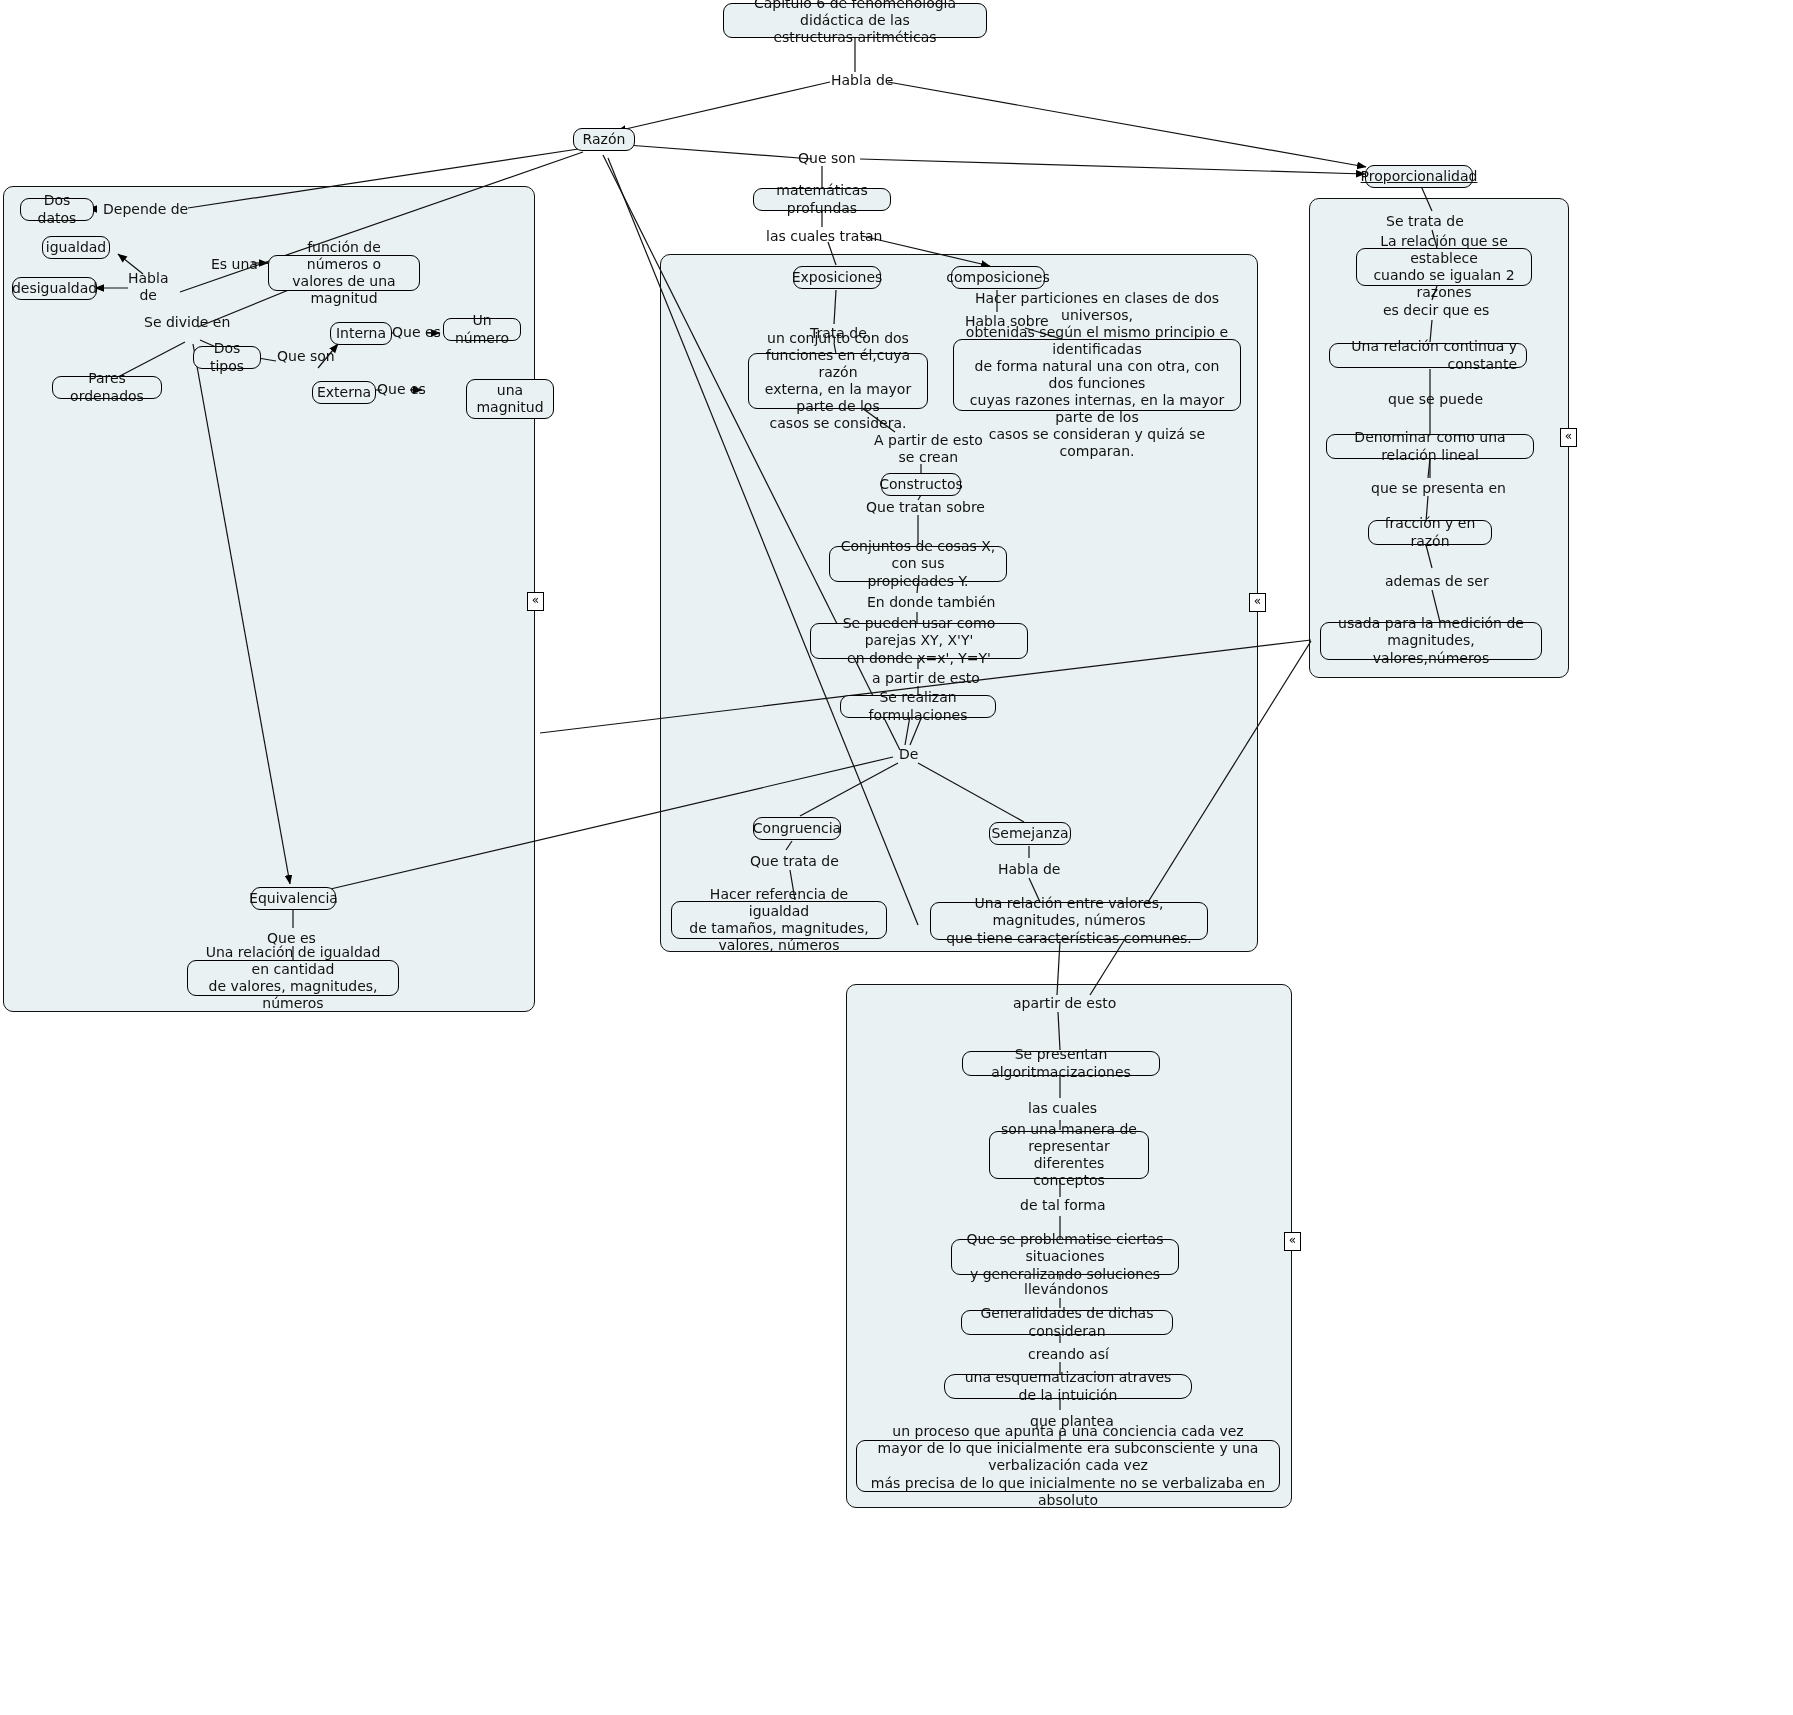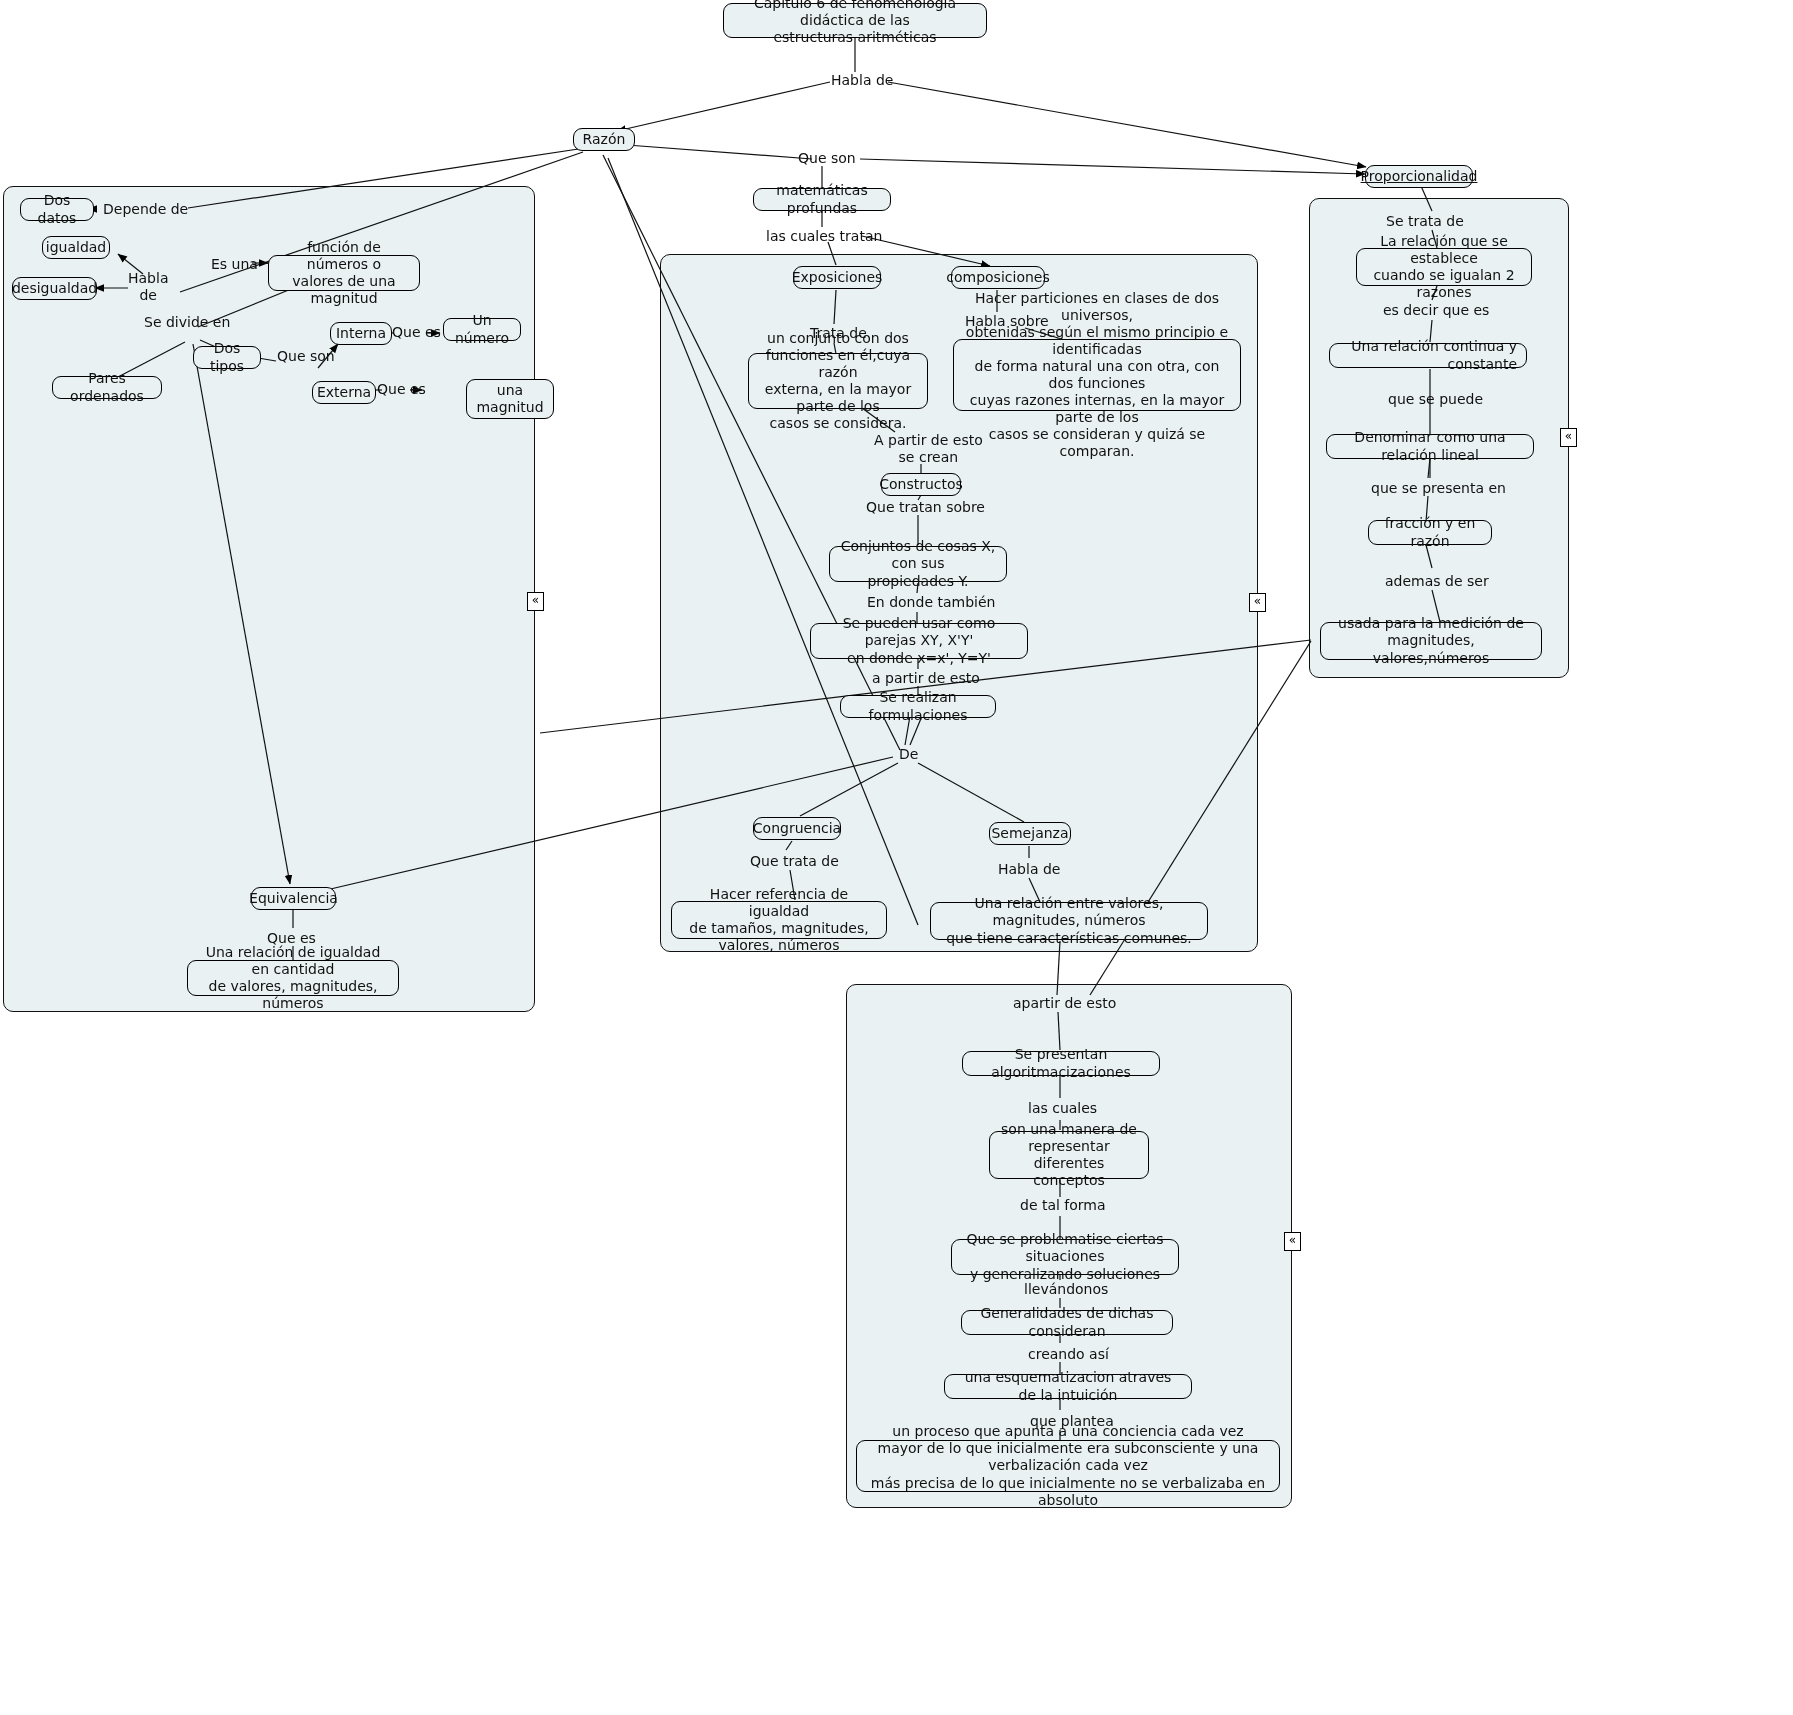--- a/index.html
+++ b/index.html
@@ -270,21 +270,21 @@
   </div>
   <div class="node" style="left:973px;top:1131px;width:160px;height:48px;margin-left:16px;">
     <span>son una manera de representar<br>diferentes conceptos</span>
   </div>
   <div class="node" style="left:951px;top:1239px;width:228px;height:36px;">
     <span>Que se problematise ciertas situaciones<br>y generalizando soluciones</span>
   </div>
   <div class="node" style="left:961px;top:1310px;width:212px;height:25px;">
     <span>Generalidades de dichas consideran</span>
   </div>
-  <div class="node" style="left:944px;top:1374px;width:248px;height:25px;">
+  <div class="node" style="left:944px;top:1374px;width:248px;height:25px;border-radius:11px;">
     <span>una esquematizacion atraves de la intuición</span>
   </div>
   <div class="node" style="left:856px;top:1440px;width:424px;height:52px;">
     <span>un proceso que apunta a una conciencia cada vez<br>mayor de lo que inicialmente era subconsciente y una verbalización cada vez<br>más precisa de lo que inicialmente no se verbalizaba en absoluto</span>
   </div>
 
   <div class="elabel" style="left:831px;top:72px;">Habla de</div>
   <div class="elabel" style="left:798px;top:150px;">Que son</div>
   <div class="elabel" style="left:103px;top:201px;">Depende de</div>
   <div class="elabel" style="left:128px;top:270px;">Habla<br>de</div>

